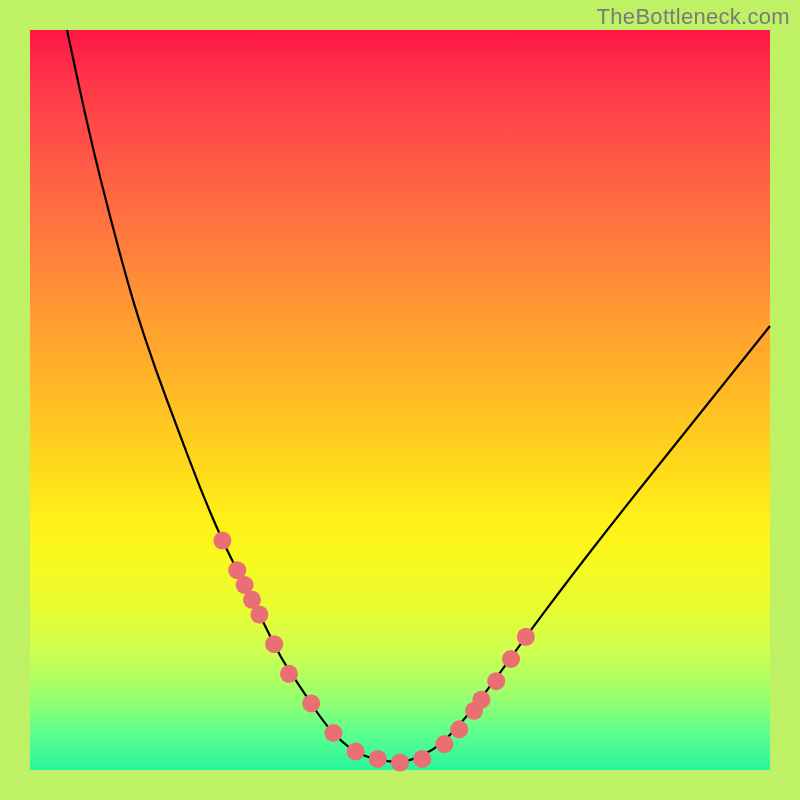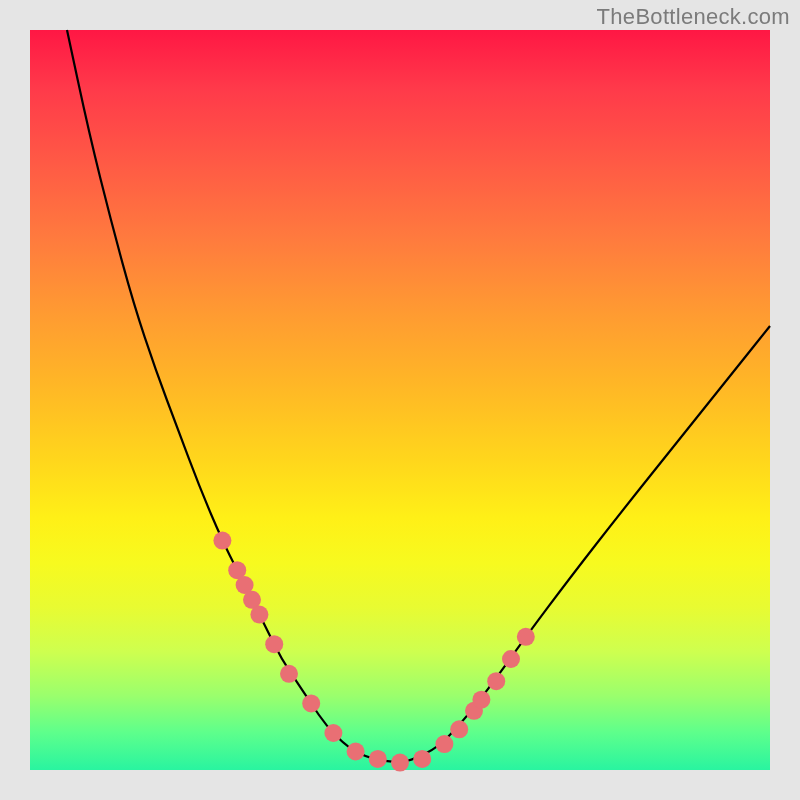--- a/index.html
+++ b/index.html
@@ -8,21 +8,21 @@
     width: 800px;
     height: 800px;
     overflow: hidden;
     font-family: Arial, Helvetica, sans-serif;
     background: #000;
   }
   .frame {
     position: relative;
     width: 800px;
     height: 800px;
-    background: #e5e5e5;
+    background: #bef264;
   }
   .plot-area {
     position: absolute;
     left: 30px;
     top: 30px;
     width: 740px;
     height: 740px;
     
     background: linear-gradient(to bottom,
       #ff1744 0%,

